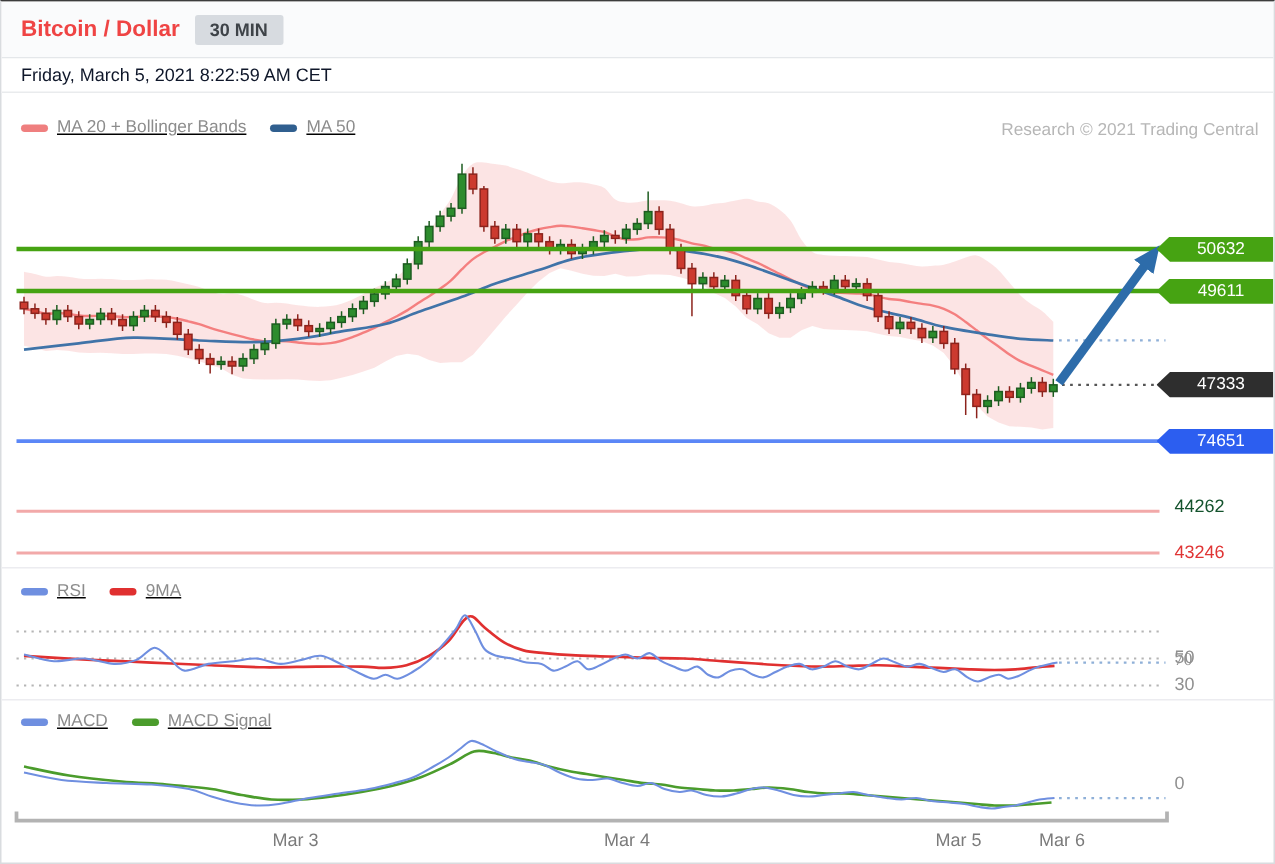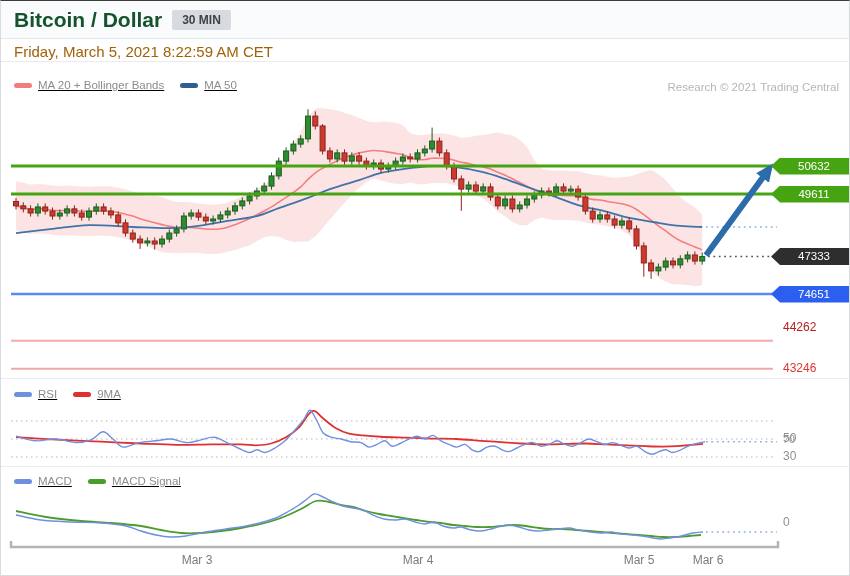--- a/index.html
+++ b/index.html
@@ -1,24 +1,24 @@
 <!DOCTYPE html>
 <html><head>
 <meta charset="utf-8">
 <style>
   html,body{margin:0;padding:0;background:#fff;}
   .app{position:relative;width:850px;height:576px;background:#fff;box-sizing:border-box;
        border:1px solid #d9dcdf;border-top:1px solid #3c3c3c;overflow:hidden;
        font-family:"Liberation Sans",sans-serif;}
   .header{position:absolute;top:0;left:0;right:0;height:37px;background:#fafbfc;
           border-bottom:1px solid #e4e7ea;display:flex;align-items:center;padding-left:13px;z-index:4;}
-  .title{font-weight:bold;font-size:21px;color:#14532d;}
+  .title{font-weight:bold;font-size:15px;color:#ef4444;}
   .badge{margin-left:10px;background:#d7dbe0;color:#3e4348;font-size:12px;padding:3px 10px;border-radius:2px;font-weight:bold;}
   .dateline{position:absolute;top:38px;left:0;right:0;height:23px;border-bottom:1px solid #e9ebed;
-            font-size:15px;color:#a16207;padding:4px 0 0 13px;box-sizing:border-box;z-index:4;background:#fff;}
+            font-size:12px;color:#0f172a;padding:4px 0 0 13px;box-sizing:border-box;z-index:4;background:#fff;}
   #cv{position:absolute;left:0;top:0;z-index:1;}
   .legend{position:absolute;display:flex;align-items:center;gap:16px;z-index:3;text-decoration:underline;}
   .legend .item{display:flex;align-items:center;}
   .swatch{width:18px;height:5px;border-radius:2.5px;margin-right:6px;}
   .lbl{font-size:11.5px;color:#8c8c8c;}
   .credit{position:absolute;right:10px;top:80px;font-size:11.5px;color:#b6b6b6;z-index:3;}
   .tag{position:absolute;left:770px;width:78px;height:17px;color:#fff;font-size:11.5px;line-height:17px;
        text-align:center;padding-left:8px;box-sizing:border-box;z-index:3;
        clip-path:polygon(9px 0,100% 0,100% 100%,9px 100%,0 50%);}
   .side-num{position:absolute;left:782px;font-size:12px;z-index:3;}
@@ -284,21 +284,21 @@
       <span class="item">
         <span class="swatch" style="background: rgb(75, 156, 44);"></span>
         <span class="lbl">MACD Signal</span>
       </span>
     </div>
   <div id="overlays">
       <div class="tag" style="top:156.5px;background:#46a312;">50632</div>
       <div class="tag" style="top:184.52659232253913px;background:#46a312;">49611</div>
       <div class="tag" style="top:247.05800986489385px;background:#2e2e2e;">47333</div>
       <div class="tag" style="top:284.5px;background:#2c5ef0;">74651</div>
-      <div class="side-num" style="top:319px;color:#b91c1c;">44262</div>
+      <div class="side-num" style="top:329px;color:#14532d;">44262</div>
       <div class="side-num" style="top:359.7467295732361px;color:#e03535;">43246</div>
       <div class="side-num" style="top:431px;color:#909090;font-family:Liberation Serif, serif;">70</div>
       <div class="side-num" style="top:430px;color:#909090;">50</div>
       <div class="side-num" style="top:448px;color:#909090;">30</div>
       <div class="side-num" style="top:514px;color:#909090;">0</div>
       <div class="xtick" style="left:196px;">Mar 3</div>
       <div class="xtick" style="left:417px;">Mar 4</div>
       <div class="xtick" style="left:638px;">Mar 5</div>
       <div class="xtick" style="left:707px;">Mar 6</div>
     </div>

